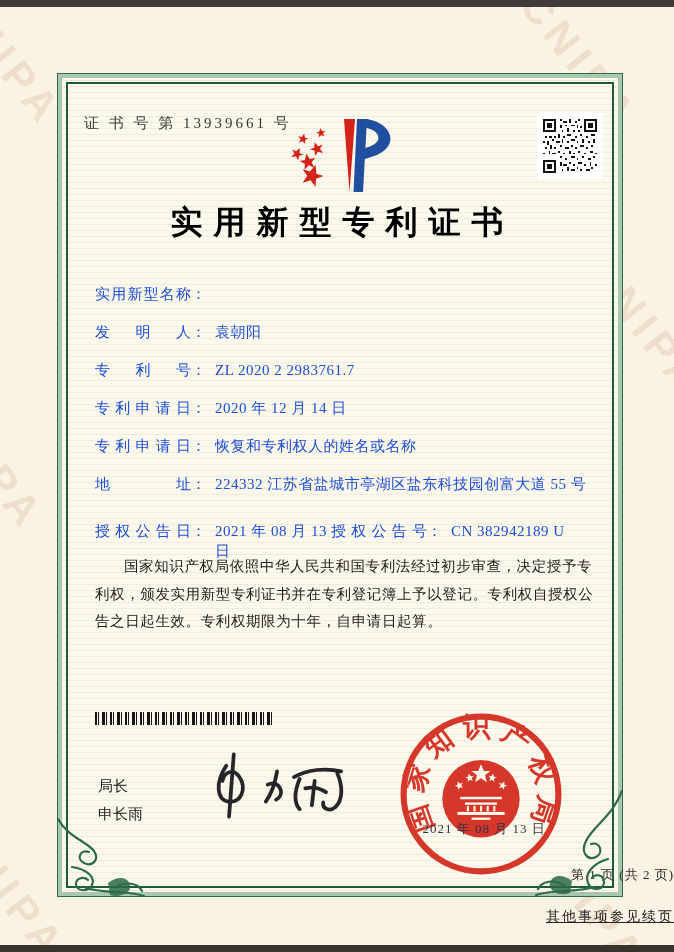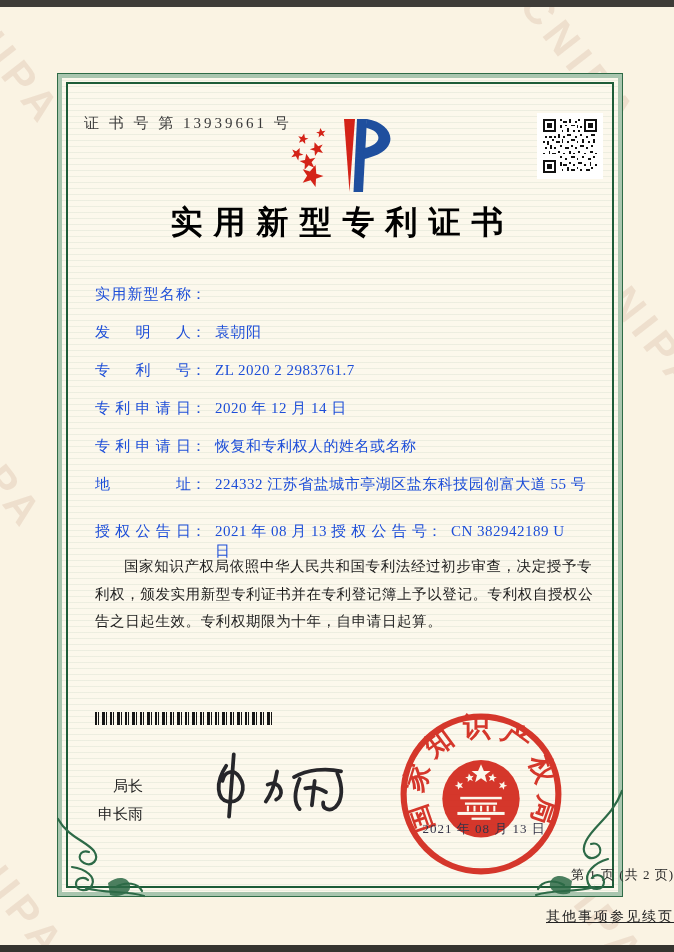--- a/index.html
+++ b/index.html
@@ -79,21 +79,21 @@
 
   .barcode{
     position:absolute;left:95px;top:712px;width:178px;height:13px;
     background:repeating-linear-gradient(90deg,
       #151515 0 2px, rgba(0,0,0,0) 2px 3px,
       #151515 3px 4px, rgba(0,0,0,0) 4px 7px,
       #151515 7px 10px, rgba(0,0,0,0) 10px 11px,
       #151515 11px 12px, rgba(0,0,0,0) 12px 15px);
   }
 
-  .signer{position:absolute;left:98px;top:772px;font-size:15px;color:#222;line-height:28px;text-align:right;}
+  .signer{position:absolute;left:98px;top:772px;font-size:15px;color:#222;line-height:28px;}
   .signature{position:absolute;left:198px;top:748px;}
 
   .seal-wrap{position:absolute;left:397px;top:710px;width:168px;height:168px;}
   .seal-date{
     position:absolute;left:404px;top:820px;width:160px;text-align:center;
     font-size:13px;color:#343448;letter-spacing:1px;z-index:4;
   }
 
   .page-indicator{
     position:absolute;left:0;top:866px;width:674px;text-align:right;

